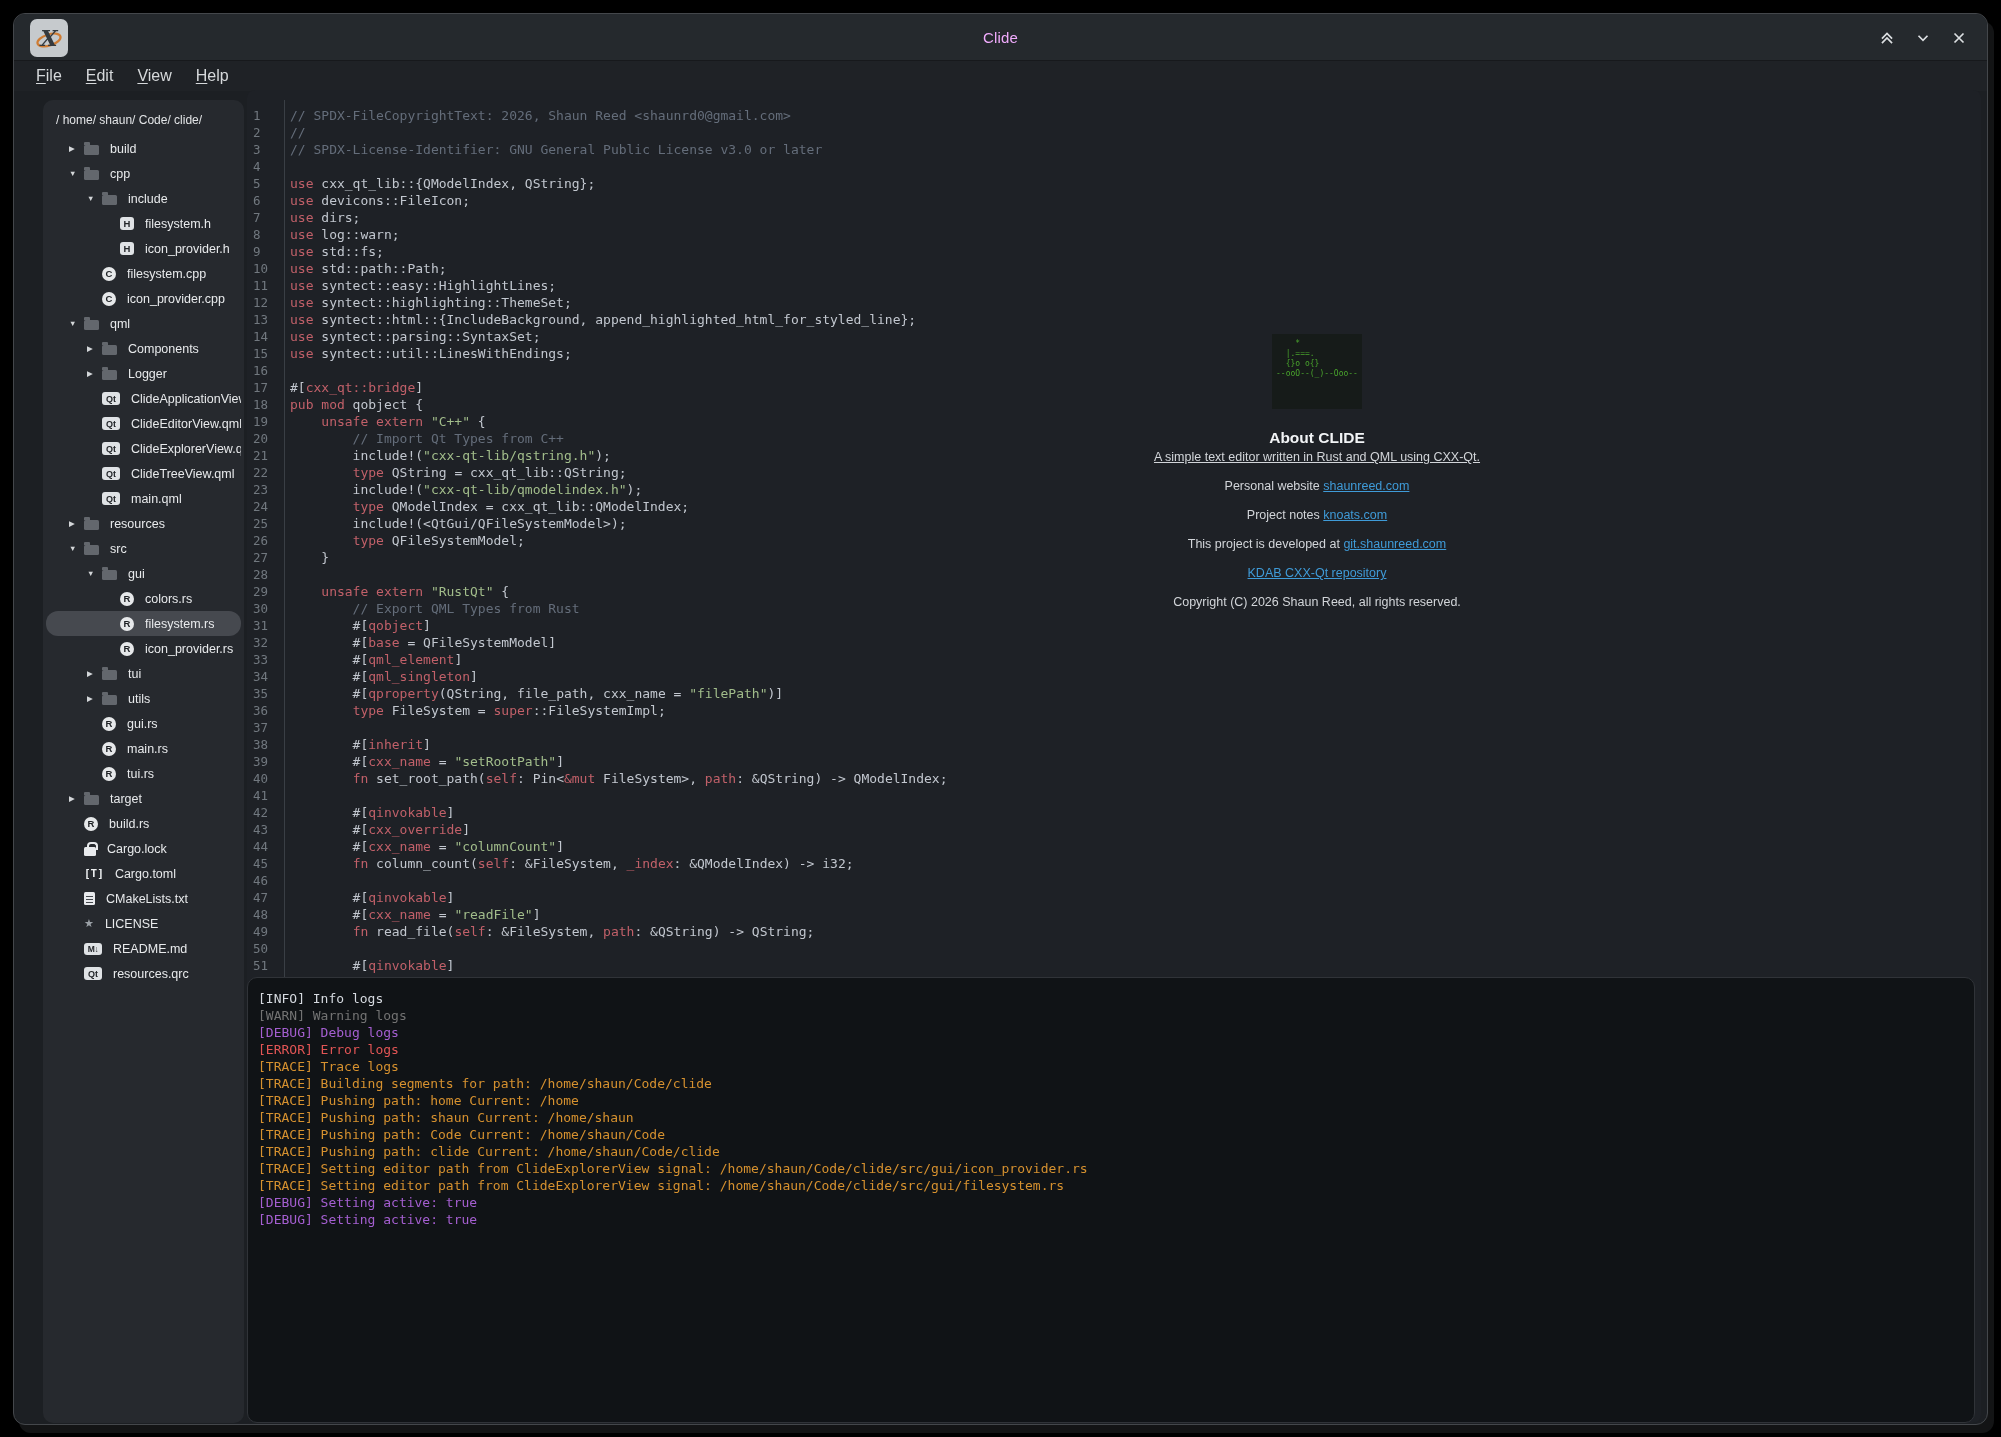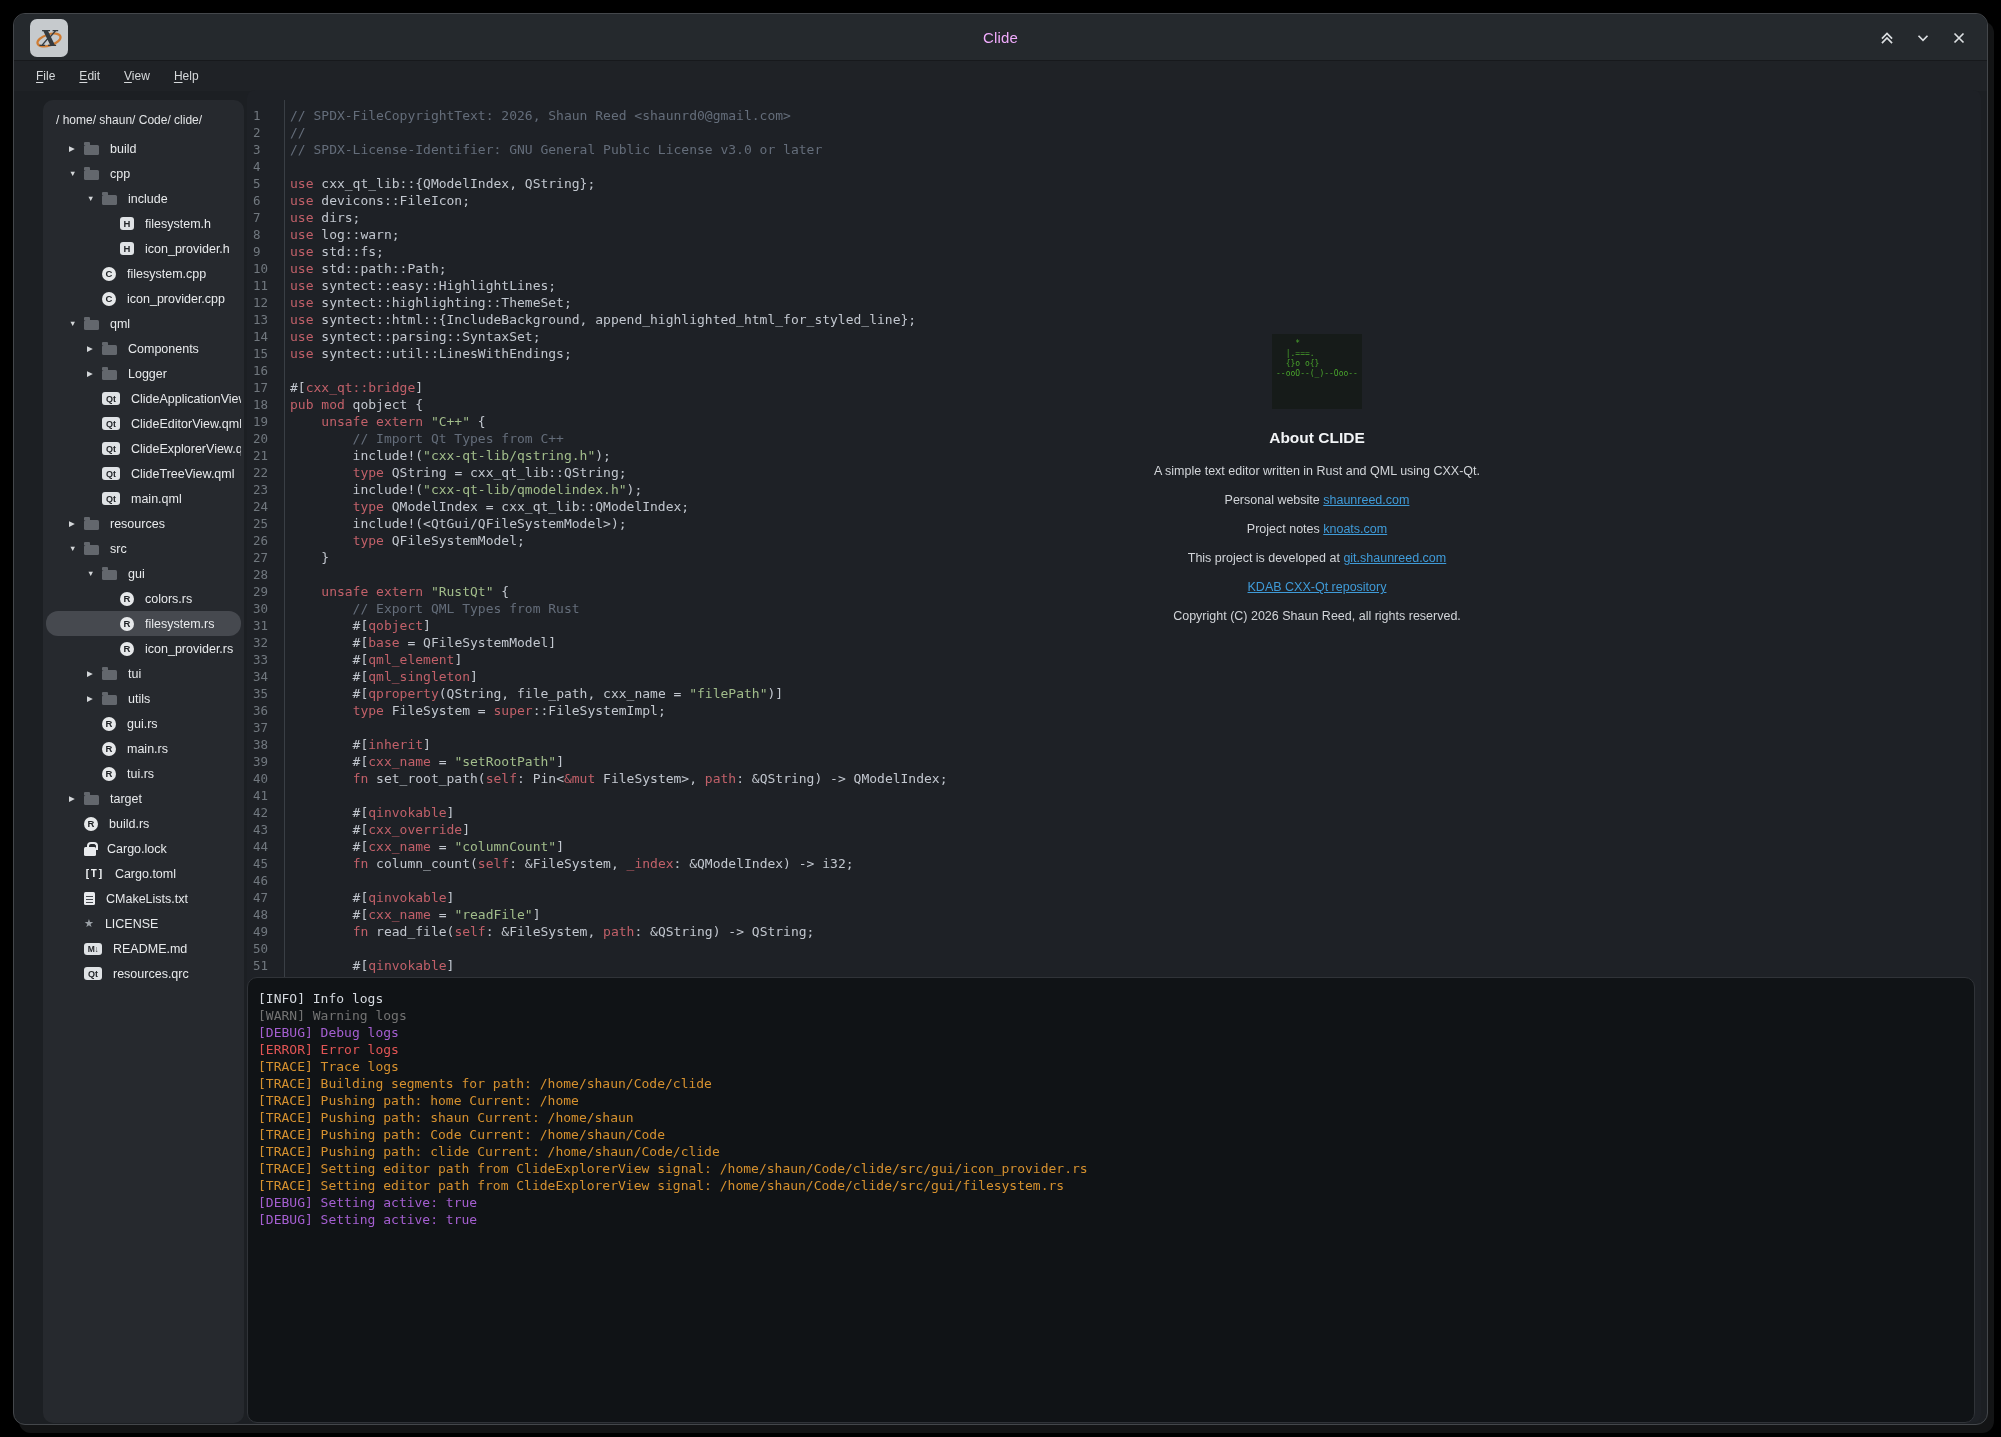--- a/index.html
+++ b/index.html
@@ -13,21 +13,21 @@
   .titlebar{ position:absolute; left:0; top:0; right:0; height:47px; background:#25292d; border-bottom:1px solid #17191c; }
   .appicon{ position:absolute; left:16px; top:5px; width:38px; height:38px; background:#c6cacd; border-radius:7px;
     display:flex; align-items:center; justify-content:center; }
   .wtitle{ position:absolute; left:0; right:0; top:0; height:47px; display:flex; align-items:center; justify-content:center;
     color:#f0abfc; font-size:15px; font-weight:500; letter-spacing:.2px; }
   .wcontrols{ position:absolute; right:18px; top:0; height:47px; display:flex; align-items:center; gap:18px; }
   .wbtn{ width:20px; height:20px; display:flex; align-items:center; justify-content:center; cursor:default; }
 
   
   .menubar{ position:absolute; left:0; top:47px; right:0; height:30px; background:#1f2226; display:flex; align-items:center; padding-left:16px; }
-  .menu-item{ color:#d6d9db; font-size:12px; padding:3px 6px; margin-right:12px; }
+  .menu-item{ color:#d6d9db; font-size:16px; padding:3px 6px; margin-right:12px; }
   .menu-item u{ text-decoration:underline; text-underline-offset:2px; }
 
   
   .sidebar{ position:absolute; left:29px; top:86px; width:201px; bottom:1px; background:#26292e; border-radius:10px; overflow:hidden; }
   .rootpath{ padding:13px 4px 9px 13px; color:#e2e4e6; font-size:12px; white-space:nowrap; }
   .trow{ height:25px; display:flex; align-items:center; color:#e8eaec; font-size:12.5px; white-space:nowrap; margin:0 3px; border-radius:12px; }
   .trow.sel{ background:#46494f; }
   .chev{ width:15px; flex:0 0 15px; font-size:7.5px; color:#d3d6d9; text-align:left; }
   .nochev{ width:15px; flex:0 0 15px; }
   .tlabel{ margin-left:11px; overflow:hidden; }
@@ -57,21 +57,21 @@
   .ln{ display:inline-block; width:30px; padding-left:6px; color:#71787f; font-size:12.5px; }
   .code{ padding-left:13px; }
   .c-def{ color:#c2c7cf; } .c-kw{ color:#c16069; } .c-str{ color:#a2bd8b; } .c-com{ color:#646d7a; }
 
   
   .about{ position:absolute; left:820px; top:244px; width:500px; text-align:center; z-index:2; }
   .art{ display:inline-block; font-family:"DejaVu Sans Mono", monospace; font-size:8px; line-height:10px; color:#49a42d;
     text-align:left; background:rgba(14,22,12,.5); padding:5px 4px 30px 4px; min-width:88px; }
   .abtitle{ margin-top:20px; color:#f2f4f6; font-size:15.5px; font-weight:bold; }
   .ap{ margin-top:16.5px; color:#d2d5d9; font-size:12.5px; line-height:12.5px; }
-  .ap:first-of-type{ margin-top:18px; }
+  .ap:first-of-type{ margin-top:4px;text-decoration:underline; }
   a.lnk{ color:#3f9bd8; text-decoration:underline; cursor:pointer; }
 
   
   .console{ position:absolute; left:233px; top:963px; right:12px; bottom:1px; background:#101316;
     border:1px solid #303338; border-radius:10px; z-index:5; padding:12px 10px;
     font-family:"DejaVu Sans Mono", monospace; font-size:13px; line-height:17px; white-space:pre; overflow:hidden; }
   .log-info{ color:#d6dae0; } .log-warn{ color:#737373; } .log-debug{ color:#a55fd1; }
   .log-error{ color:#e25555; } .log-trace{ color:#d6912f; }
 </style>
 </head>

